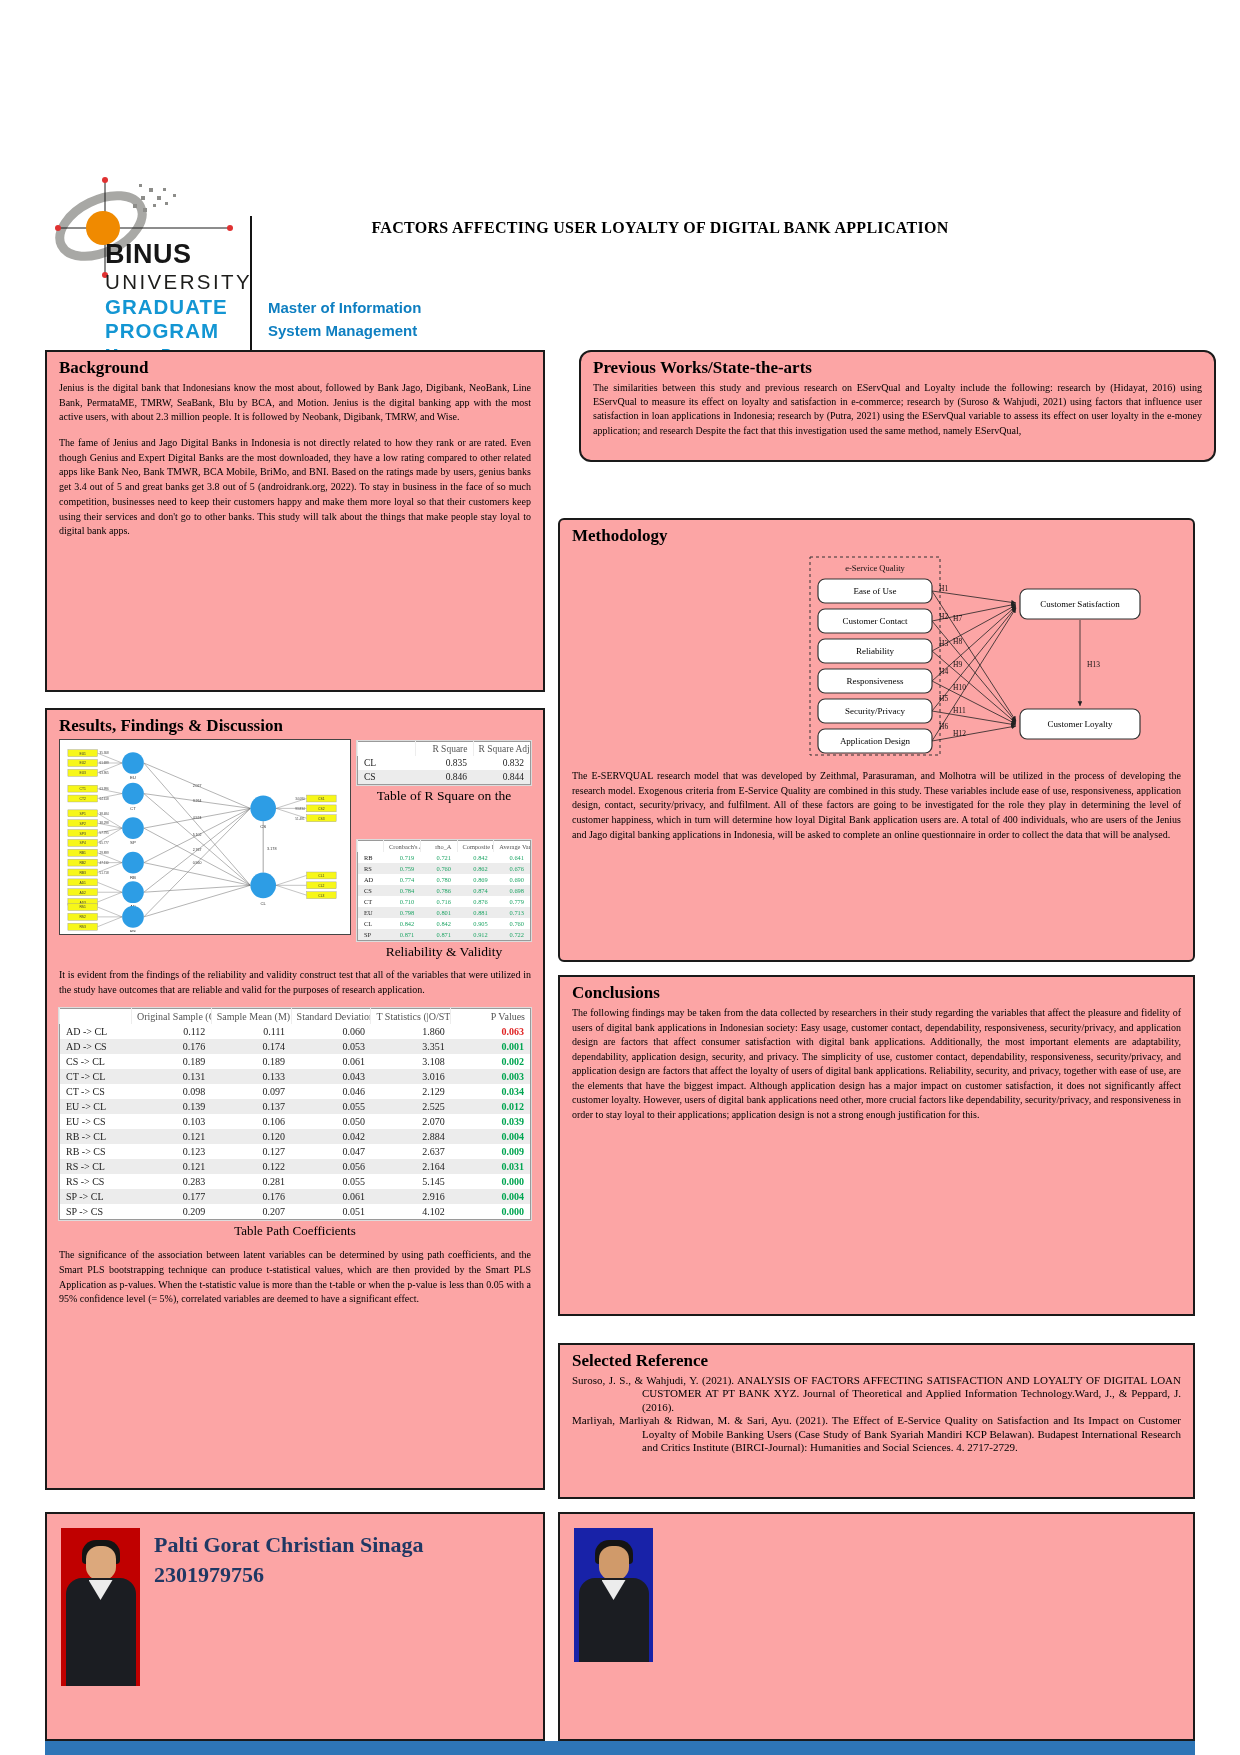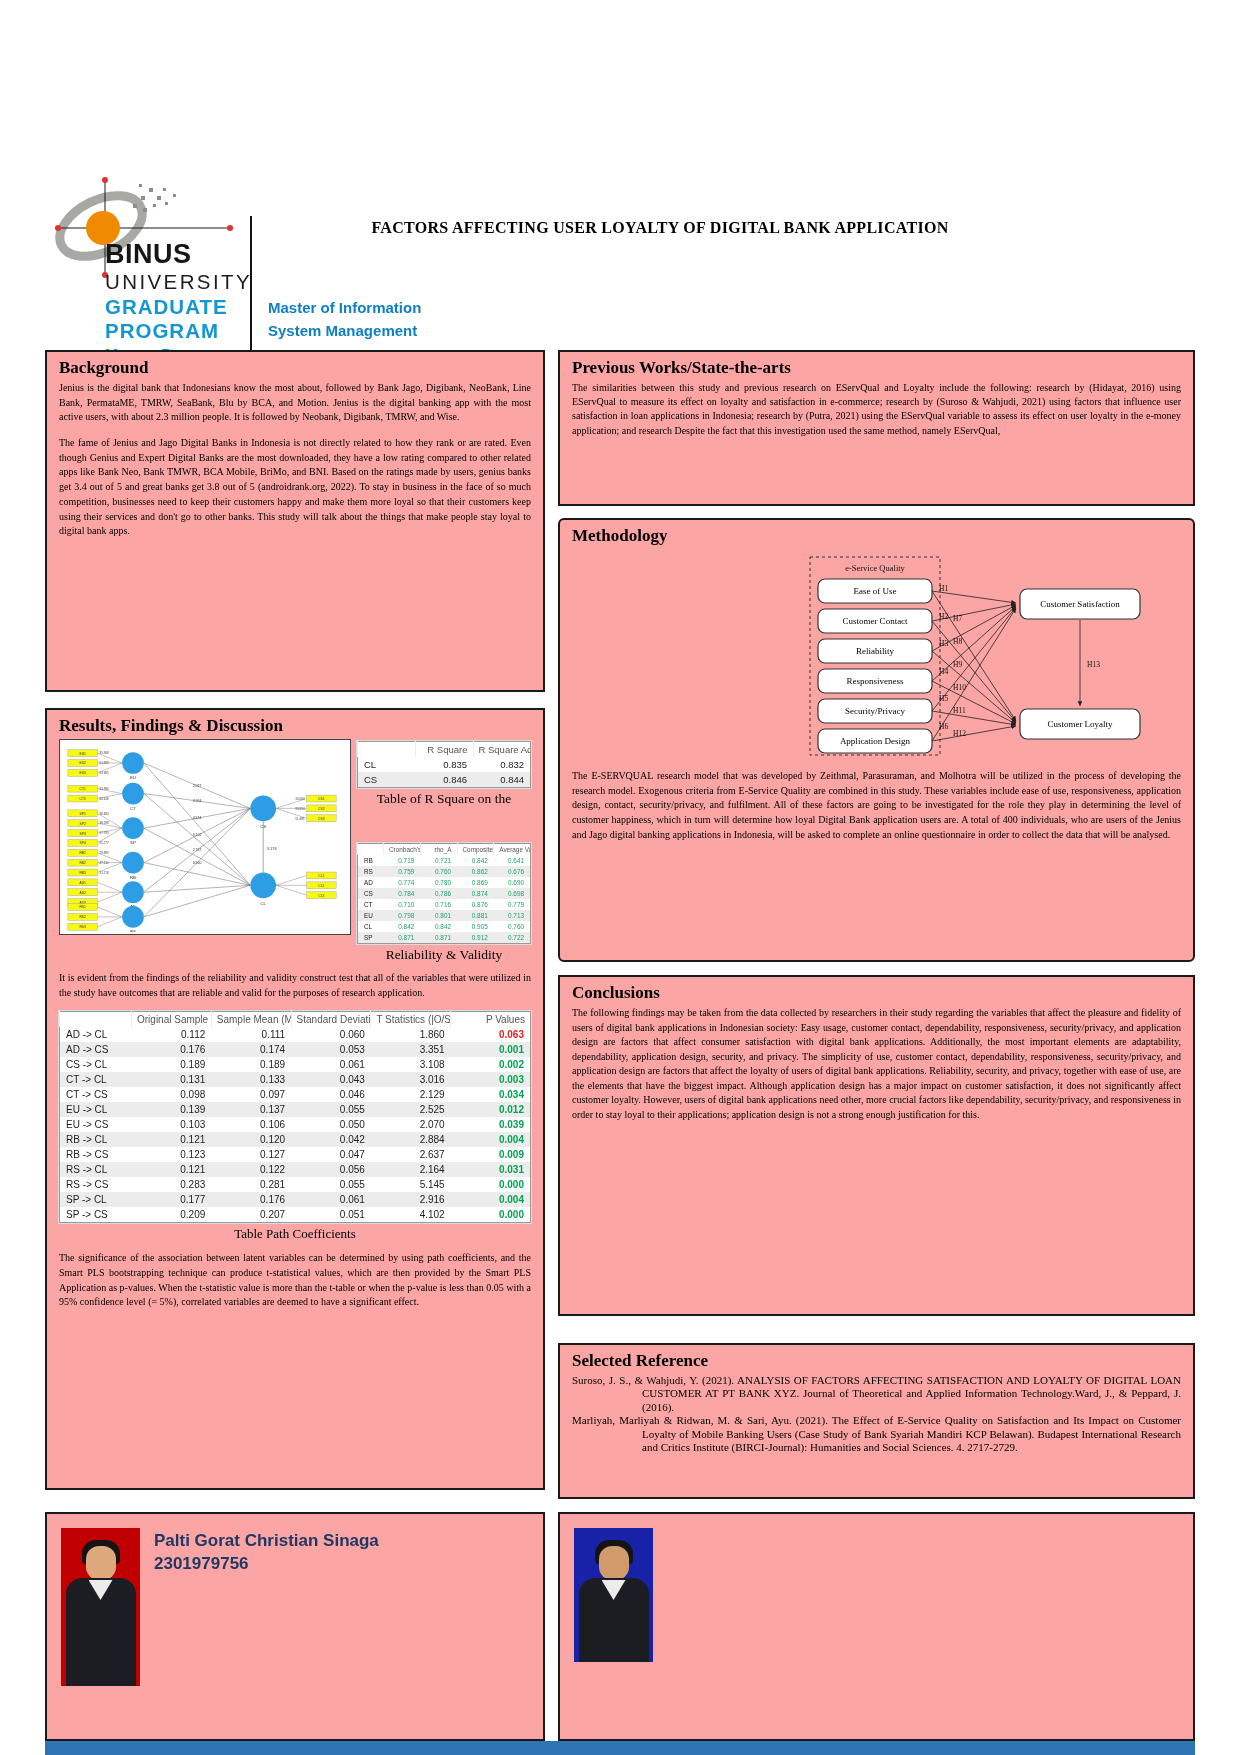--- a/index.html
+++ b/index.html
@@ -20,37 +20,37 @@
   #logo-text .l5{font-size:16px;font-weight:700;color:#1396d3;margin-top:6px;}
   #divider{position:absolute;left:250px;top:216px;width:2px;height:152px;background:#141414;}
   #title{position:absolute;left:320px;top:216px;width:680px;text-align:center;
          font-size:16px;font-weight:bold;line-height:1.5;letter-spacing:.3px;}
   #subtitle{position:absolute;left:268px;top:296px;font-family:"Liberation Sans",sans-serif;
             font-size:15px;font-weight:700;color:#0e7fc1;line-height:1.55;}
 
   
   #bg-box{left:45px;top:350px;width:500px;height:342px;}
   #res-box{left:45px;top:708px;width:500px;height:782px;}
-  #prev-box{left:558px;top:350px;width:637px;height:156px;}
+  #prev-box{left:579px;top:350px;width:637px;height:112px;border-radius:12px;}
   #meth-box{left:558px;top:518px;width:637px;height:444px;border-radius:6px;}
   #conc-box{left:558px;top:975px;width:637px;height:341px;}
   #ref-box{left:558px;top:1343px;width:637px;height:156px;}
   #auth-l{left:45px;top:1512px;width:500px;height:229px;}
   #auth-r{left:558px;top:1512px;width:637px;height:229px;}
   #bottom-bar{position:absolute;left:45px;top:1741px;width:1150px;height:14px;background:#2e75b6;}
 
   
   .res-row{display:flex;gap:6px;align-items:flex-start;}
   .figure{width:290px;height:194px;border:1px solid #444;background:#fff;flex:none;}
   .rstack{flex:1;min-width:0;}
   .caption{text-align:center;font-size:13px;margin:3px 0 0 0;}
   .caption.big{font-size:13.5px;}
 
   table.spls{border-collapse:collapse;background:#fff;width:100%;table-layout:fixed;
-             font-family:Liberation Sans, sans-serif;color:#222;
+             font-family:Liberation Serif, serif;color:#222;
              border:1px solid #9a9a9a;outline:1px solid #dcdcdc;}
   table.spls th{color:#555;font-weight:normal;text-align:right;padding:2px 5px;
                 white-space:nowrap;overflow:hidden;border-left:1px solid #ededed;}
   table.spls td{text-align:right;padding:2px 6px;white-space:nowrap;overflow:hidden;}
   table.spls .lbl{text-align:left;color:#222;}
   table.spls tr.data:nth-child(odd){background:#ececec;}
   .t-rsq{font-size:9.5px;} .t-rsq th,.t-rsq td{padding:4px 8px;}
   .t-rel{font-size:6.4px;} .t-rel th,.t-rel td{padding:2.2px 4px;}
   .t-path{font-size:10px;} .t-path th,.t-path td{padding:2.6px 7px;}
   .g{color:#1ea565;} .gb{color:#00a551;font-weight:bold;margin-top:44px;} .rb{color:#e02424;font-weight:bold;}
@@ -60,22 +60,22 @@
 
   
   #meth-svg{display:block;margin:2px 0 8px 88px;}
 
   
   .ref{font-size:11px;line-height:1.22;text-align:justify;margin:0;
        padding-left:70px;text-indent:-70px;}
 
   
   .auth{display:flex;gap:14px;padding:14px;}
-  .a-text{font-family:Liberation Sans, sans-serif;color:#203864;font-weight:700;
-          font-size:17px;line-height:1.35;padding-top:2px;}
+  .a-text{font-family:Liberation Serif, serif;color:#203864;font-weight:700;
+          font-size:22px;line-height:1.35;padding-top:2px;}
   .photo{position:relative;overflow:hidden;flex:none;width:79px;}
   .photo .hair{position:absolute;left:50%;transform:translateX(-50%);top:12px;width:38px;height:24px;
                background:#141414;border-radius:14px 14px 4px 4px;}
   .photo .face{position:absolute;left:50%;transform:translateX(-50%);top:18px;width:30px;height:34px;
                background:#dca87c;border-radius:13px;}
   .photo .suit{position:absolute;left:50%;transform:translateX(-50%);top:50px;width:70px;height:120px;
                background:#1b1d22;border-radius:16px 16px 0 0;}
   .photo .shirt{position:absolute;left:50%;transform:translateX(-50%);top:52px;width:24px;height:20px;
                 background:#ececec;clip-path:polygon(0 0,100% 0,50% 100%);}
 </style>

